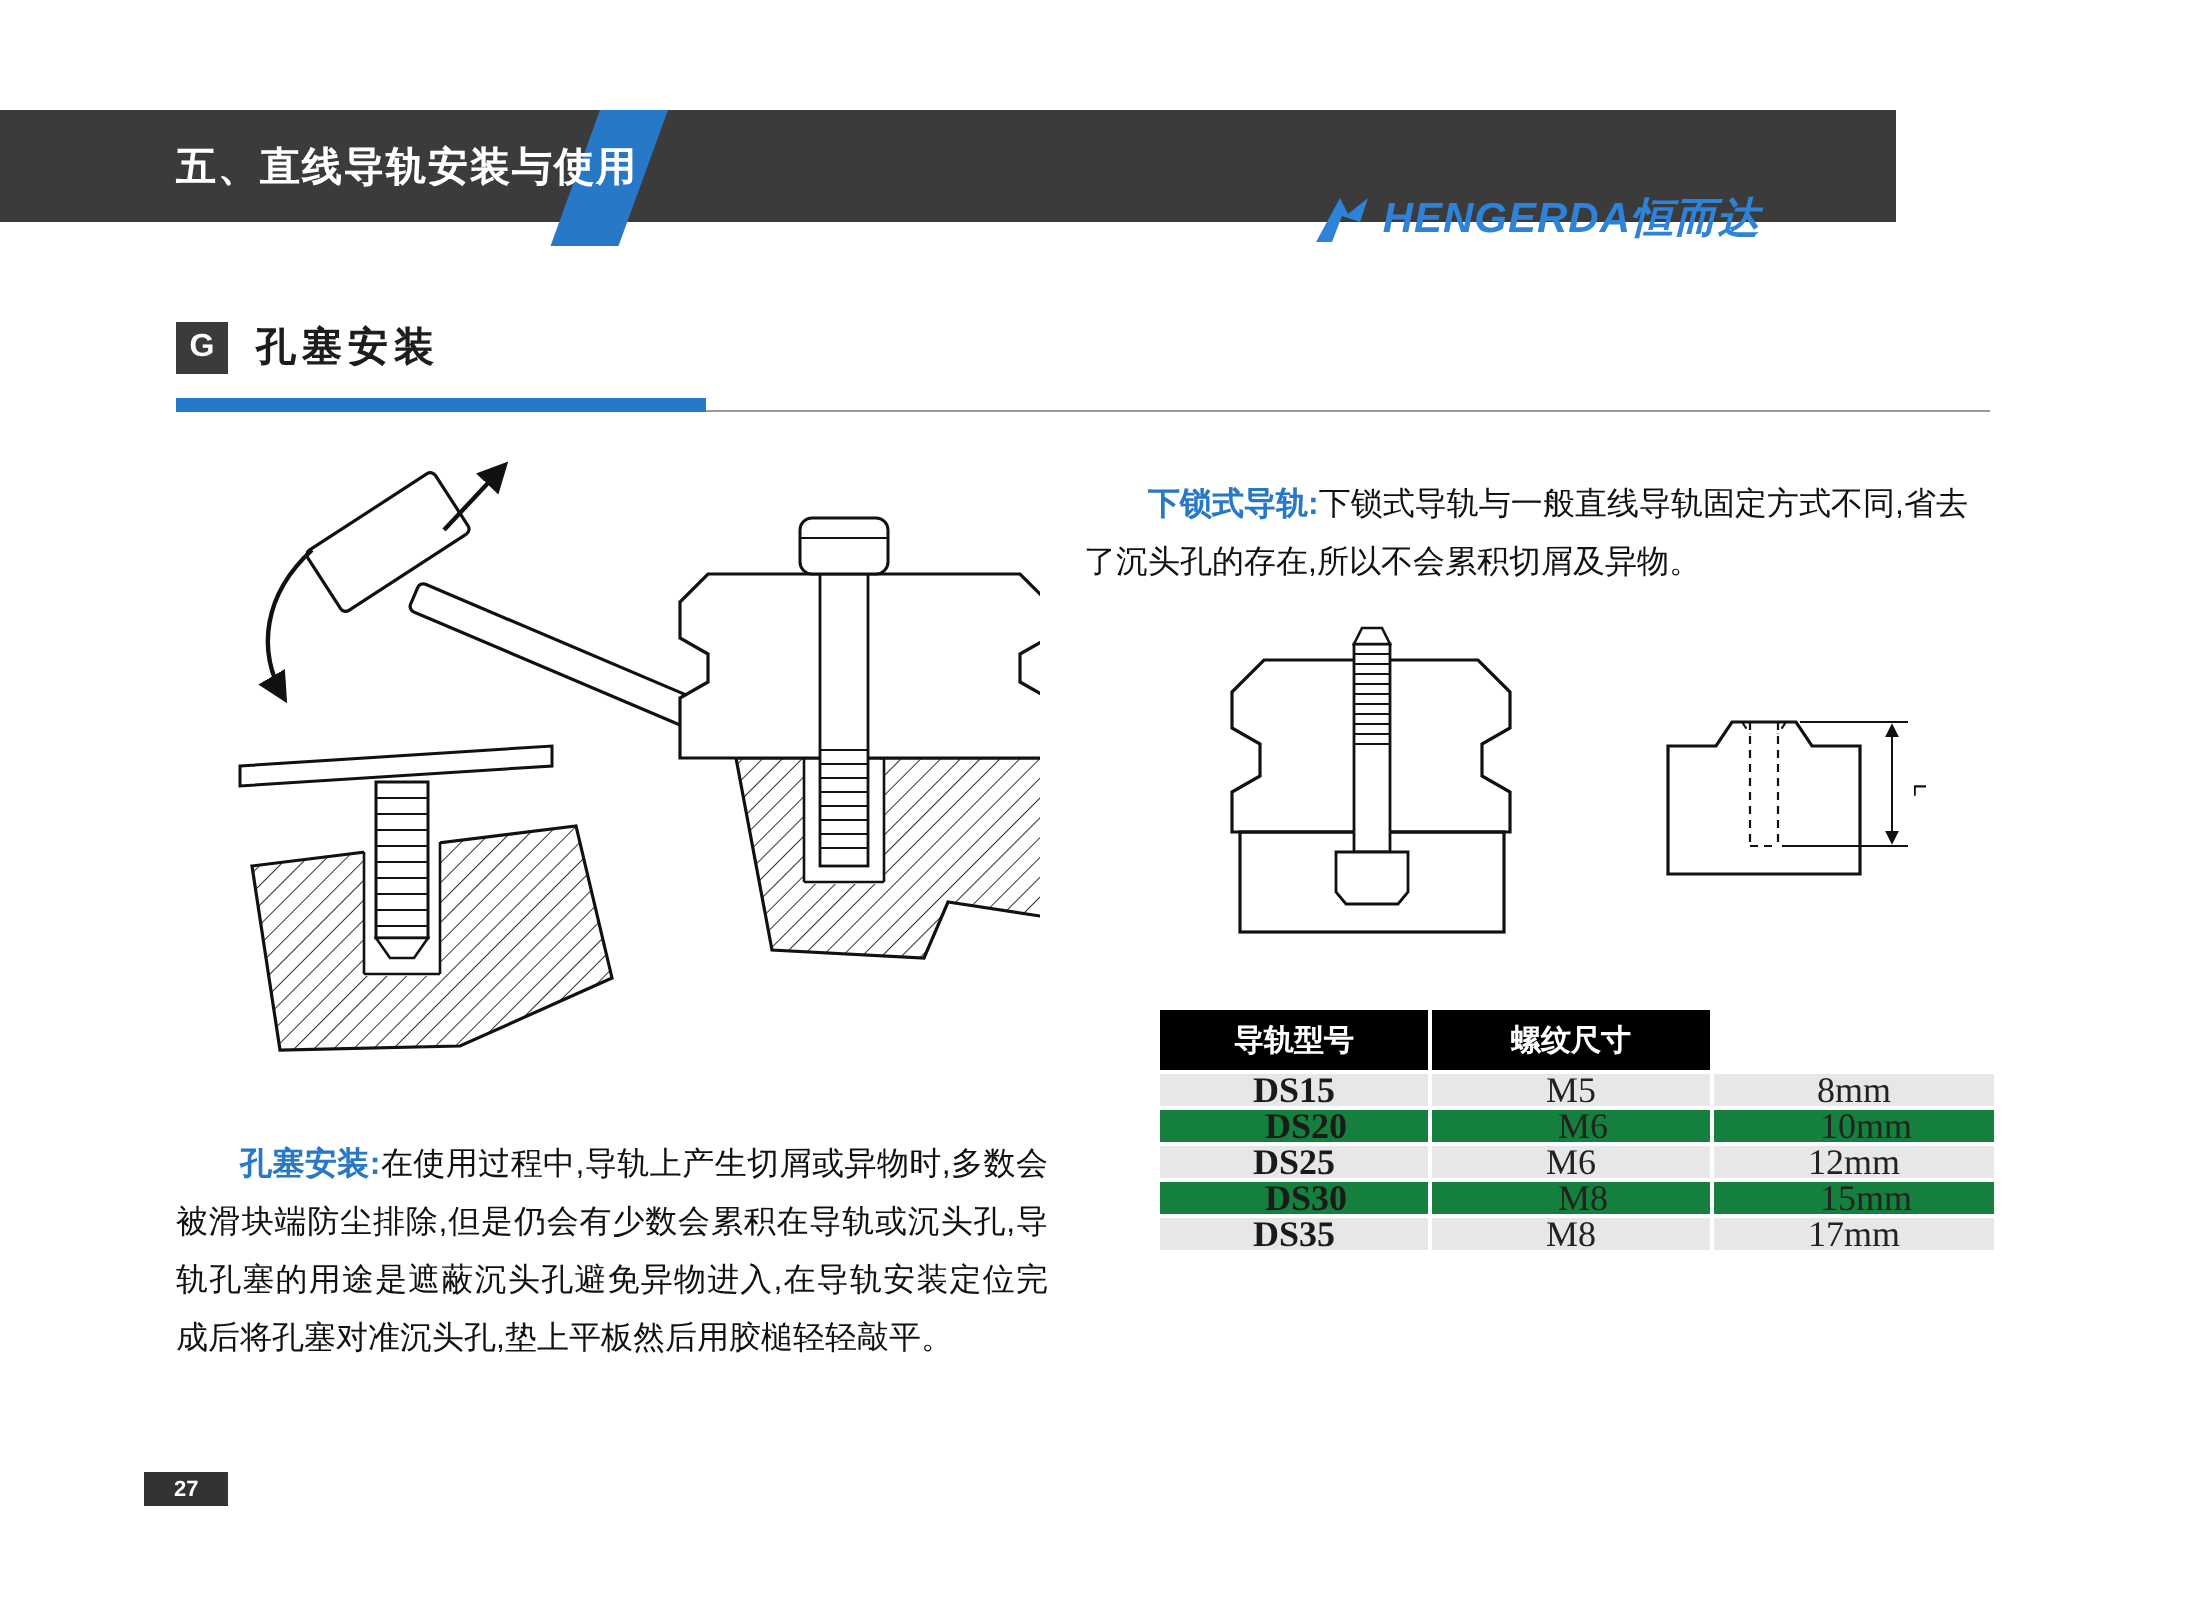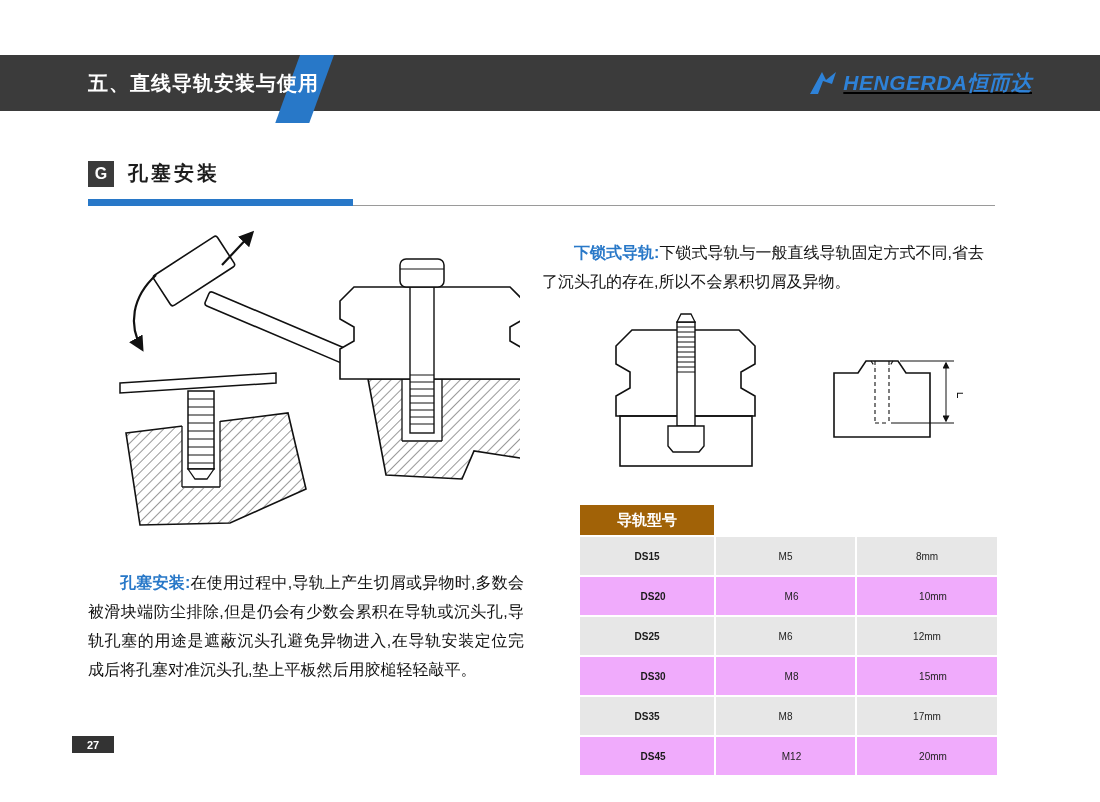--- a/index.html
+++ b/index.html
@@ -1,25 +1,25 @@
 <!DOCTYPE html>
 <html><head>
 <meta charset="utf-8">
 <style>
   * { margin:0; padding:0; box-sizing:border-box; }
   body { background:#ffffff; font-family:"Liberation Sans","DejaVu Sans",sans-serif; }
   .page { position:relative; width:1100px; height:802px; background:#fff; overflow:hidden; }
 
   
-  .top-bar { position:absolute; left:0; top:55px; width:1100px; height:56px; background:#3b3b3b; }
+  .top-bar { position:absolute; left:0; top:55px; width:948px; height:56px; background:#3b3b3b; }
   .top-title { position:absolute; left:88px; top:0; height:56px; display:flex; align-items:center;
                color:#fff; font-size:20px; font-weight:bold; letter-spacing:1px; z-index:2; }
   .blue-slant { position:absolute; left:300px; top:0; width:34px; height:68px; background:#2878c8;
                 transform:skewX(-20deg); transform-origin:top left; z-index:1; }
-  .logo { position:absolute; right:68px; top:0; height:56px; display:flex; align-items:center; gap:5px; z-index:2;text-decoration:underline; }
+  .logo { position:absolute; right:68px; top:12px; height:56px; display:flex; align-items:flex-end; gap:5px; z-index:2; }
   .logo-text { color:#2e82d8; font-size:21px; font-weight:bold; font-style:italic; letter-spacing:.5px; }
 
   
   .section-head { position:absolute; left:88px; top:160px; width:907px; }
   .section-row { display:flex; align-items:center; gap:14px; }
   .g-box { width:26px; height:26px; background:#3b3b3b; color:#fff; font-weight:bold; font-size:16px;
            display:flex; align-items:center; justify-content:center; }
   .section-title { font-size:20px; font-weight:bold; color:#1d1d1d; letter-spacing:3px; }
   .section-rule { position:relative; margin-top:12px; height:7px; }
   .rule-line { position:absolute; left:0; right:0; bottom:0; height:1px; background:#9a9a9a; }
@@ -32,28 +32,28 @@
   .lead { color:#2878c8; font-weight:bold; }
 
   
   .illus-left { position:absolute; left:70px;  top:225px; }
   .diag-front { position:absolute; left:598px; top:308px; }
   .diag-side  { position:absolute; left:828px; top:345px; }
 
   
   .spec-table { position:absolute; left:580px; top:505px; width:417px; }
   .t-head, .t-row { display:grid; grid-template-columns:134px 139px 140px; column-gap:2px; }
-  .t-head > div { height:30px; background:#a16207; color:#fff; font-size:15px; font-weight:bold;
+  .t-head > div { height:30px; background:#000000; color:#fff; font-size:15px; font-weight:bold;
                   display:flex; align-items:center; justify-content:center; }
   .t-row { margin-top:2px; }
-  .t-row > div { height:38px; display:flex; align-items:center; justify-content:center;
-                 font-size:10px; color:#222; }
+  .t-row > div { height:16px; display:flex; align-items:center; justify-content:center;
+                 font-size:18px; color:#222;font-family:Liberation Serif, serif; }
   .t-row > div:first-child { font-weight:bold; color:#1a1a1a; }
   .row-a > div { background:#e7e7e7; }
-  .row-b > div { background:#f0abfc;padding-left:12px; }
+  .row-b > div { background:#15803d;padding-left:12px; }
 
   
   .page-num { position:absolute; left:72px; top:736px; min-width:22px; height:17px; background:#333;
               color:#fff; font-size:11px; font-weight:bold; display:flex; align-items:center;
               justify-content:center; padding:0 15px; }
 </style>
 </head>
 <body>
 
 <div class="page">
@@ -183,20 +183,21 @@
       <marker id="arr2" viewBox="0 0 10 10" refX="8" refY="5" markerWidth="7" markerHeight="7" orient="auto-start-reverse">
         <path d="M0,0 L10,5 L0,10 z" fill="#111"></path>
       </marker>
     </defs>
     <text x="129" y="50" font-size="12" fill="#111" text-anchor="middle" transform="rotate(90 129 50)">L</text>
   </svg>
 
   <div class="spec-table">
     <div class="t-head">
       <div>导轨型号</div>
+      <div>螺纹尺寸</div>
     </div>
     <div class="t-row row-a">
       <div>DS15</div>
       <div>M5</div>
       <div>8mm</div>
     </div>
     <div class="t-row row-b">
       <div>DS20</div>
       <div>M6</div>
       <div>10mm</div>
@@ -209,25 +210,20 @@
     <div class="t-row row-b">
       <div>DS30</div>
       <div>M8</div>
       <div>15mm</div>
     </div>
     <div class="t-row row-a">
       <div>DS35</div>
       <div>M8</div>
       <div>17mm</div>
     </div>
-    <div class="t-row row-b">
-      <div>DS45</div>
-      <div>M12</div>
-      <div>20mm</div>
-    </div>
   </div>
 
   <p class="para para-left">
     <span class="lead">孔塞安装:</span><span>在使用过程中,导轨上产生切屑或异物时,多数会被滑块端防尘排除,但是仍会有少数会累积在导轨或沉头孔,导轨孔塞的用途是遮蔽沉头孔避免异物进入,在导轨安装定位完成后将孔塞对准沉头孔,垫上平板然后用胶槌轻轻敲平。</span>
   </p>
 
   <div class="page-num">27</div>
 
 </div>
 

